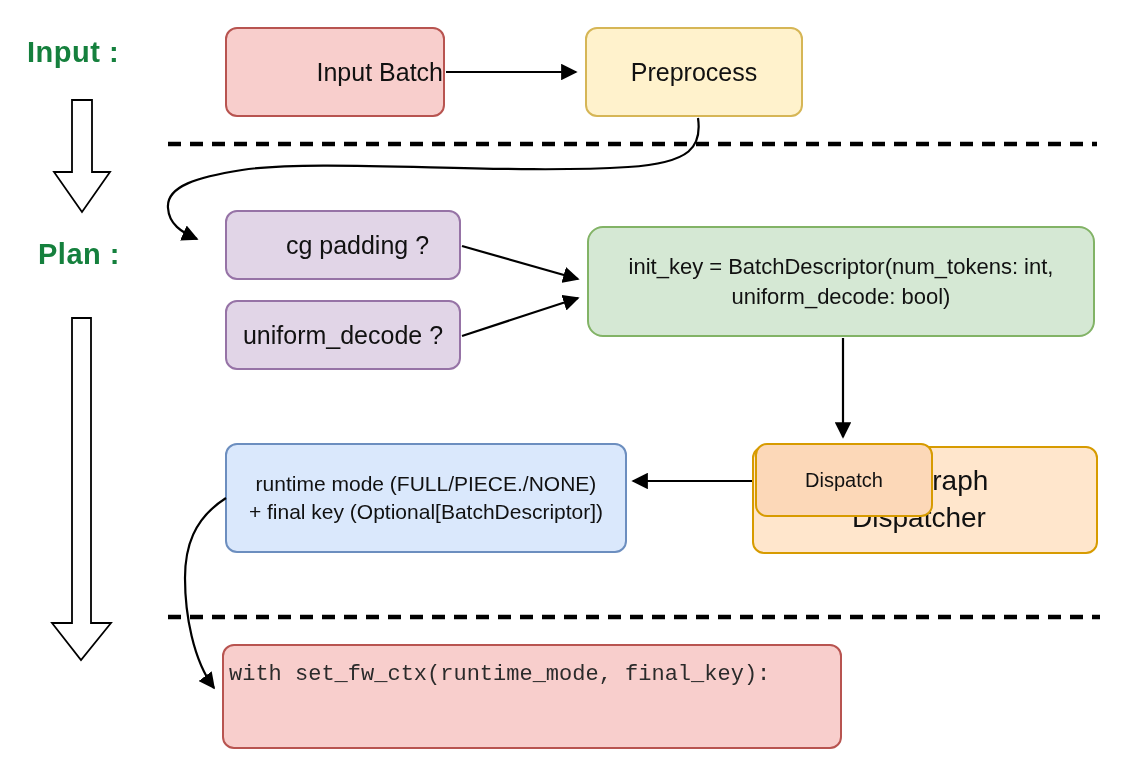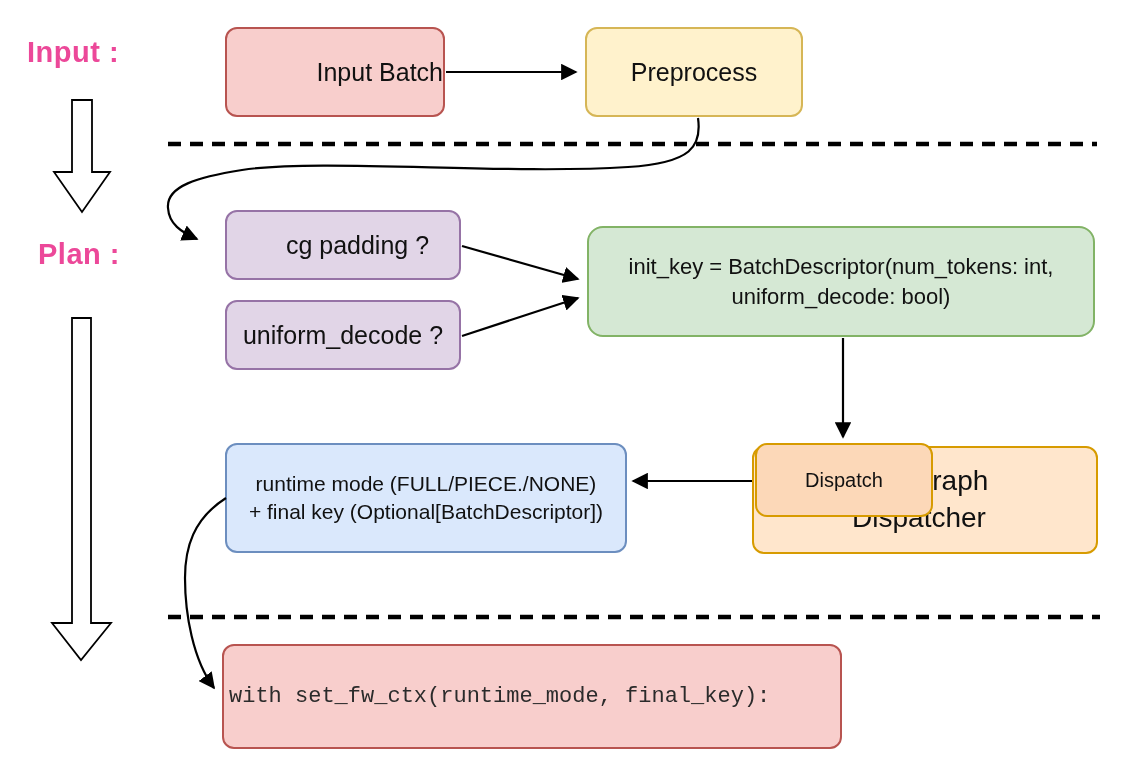--- a/index.html
+++ b/index.html
@@ -1,21 +1,21 @@
 <!DOCTYPE html>
 <html><head>
 <meta charset="utf-8">
 <style>
   html,body{margin:0;padding:0;background:#ffffff;}
   #canvas{
     position:relative;width:1142px;height:770px;background:#ffffff;overflow:hidden;
     font-family:"Liberation Sans", sans-serif;color:#111;
   }
   .stage-label{
-    position:absolute;font-weight:700;font-size:29px;color:#ec4899;letter-spacing:0.5px;
+    position:absolute;font-weight:700;font-size:29px;color:#15803d;letter-spacing:0.5px;
   }
   .node{
     position:absolute;border-radius:12px;display:flex;align-items:center;justify-content:center;
     text-align:center;box-sizing:border-box;z-index:2;
   }
   .node .lines{line-height:1.32;}
   .red    {background:#f8cecc;border:2px solid #b85450;}
   .yellow {background:#fff2cc;border:2px solid #d6b656;}
   .purple {background:#e1d5e7;border:2px solid #9673a6;}
   .green  {background:#d5e8d4;border:2px solid #82b366;border-radius:16px;}
@@ -70,21 +70,21 @@
     <span>Dispatch</span>
   </div>
 
   <div class="node blue" style="left:225px;top:443px;width:402px;height:110px;font-size:21px;">
     <div class="lines">
       <div>runtime mode (FULL/PIECE./NONE)</div>
       <div>+ final key (Optional[BatchDescriptor])</div>
     </div>
   </div>
 
-  <div class="node red" style="left:222px;top:644px;width:620px;height:105px;justify-content:flex-start;padding-left:5px;">
+  <div class="node red" style="left:222px;top:644px;width:620px;height:105px;justify-content:flex-start;padding-left:5px;align-items:flex-end;">
     <div class="lines code">
       <div>with set_fw_ctx(runtime_mode, final_key):</div>
     </div>
   </div>
 
   <svg id="connectors" width="1142" height="770" viewBox="0 0 1142 770">
     <defs>
       <marker id="arrow" viewBox="0 0 10 10" refX="9" refY="5" markerWidth="7.5" markerHeight="7.5" orient="auto-start-reverse">
         <path d="M0,0 L10,5 L0,10 z" fill="#000"></path>
       </marker>

